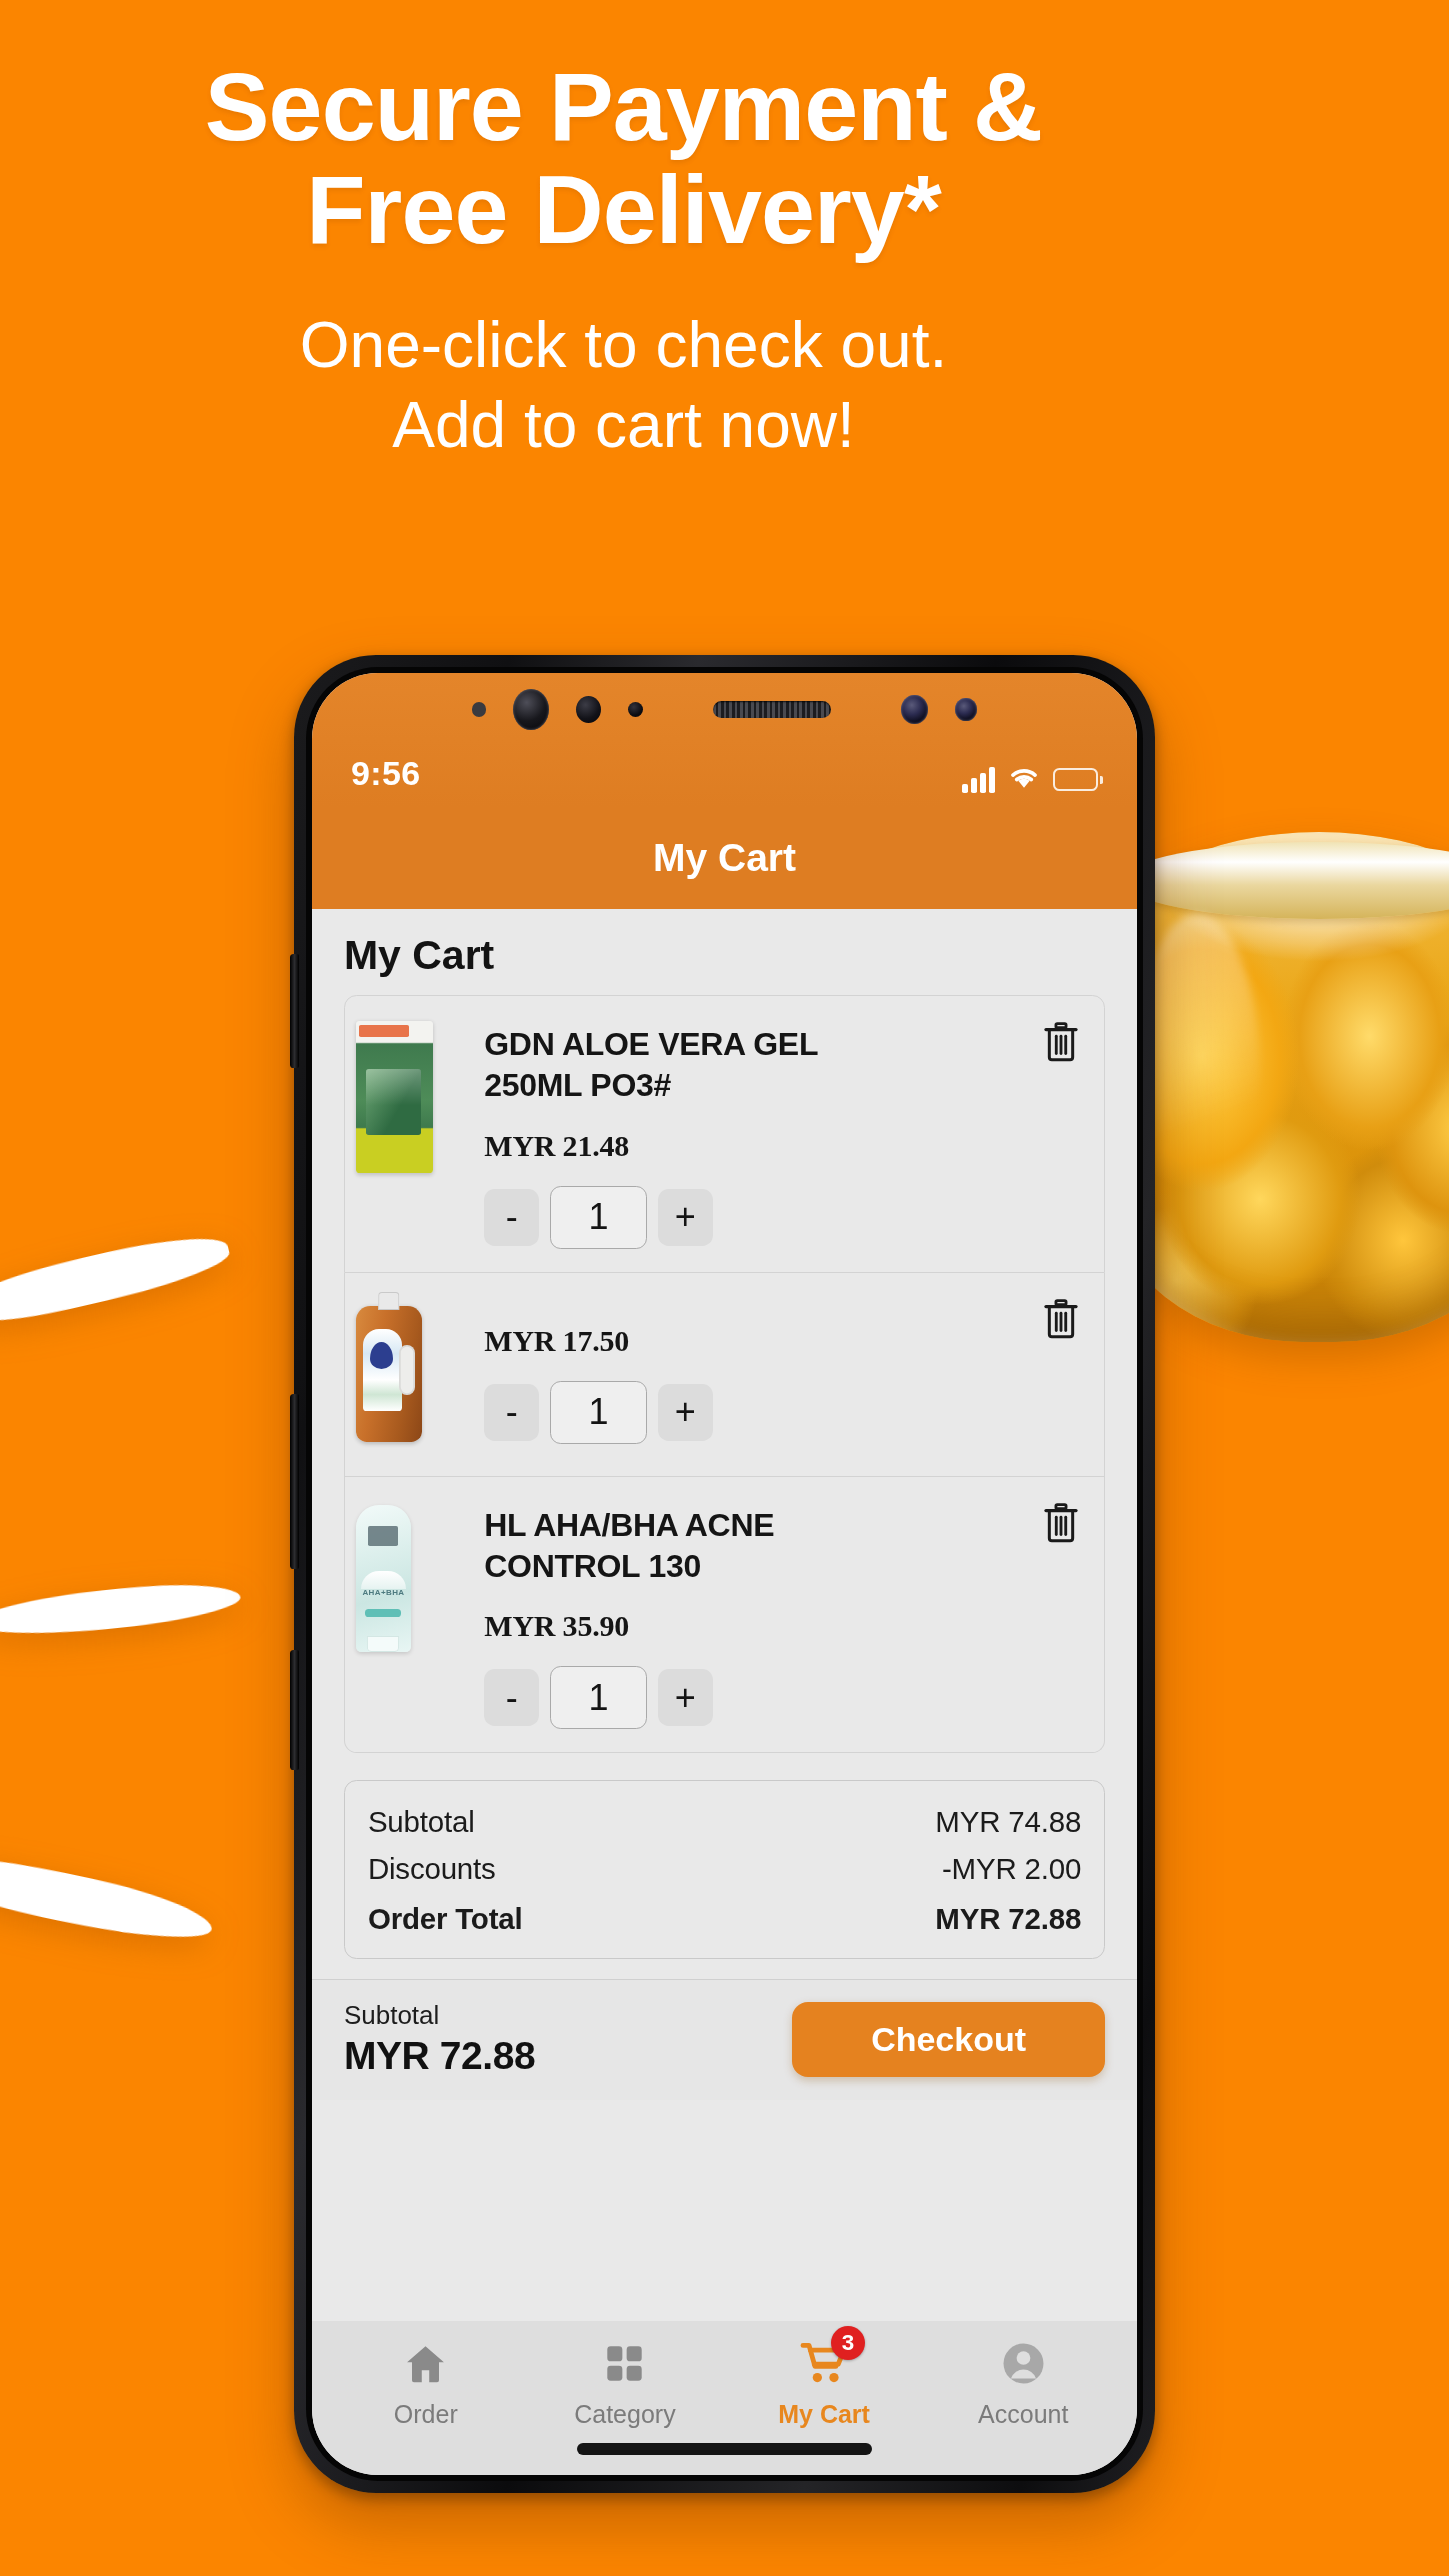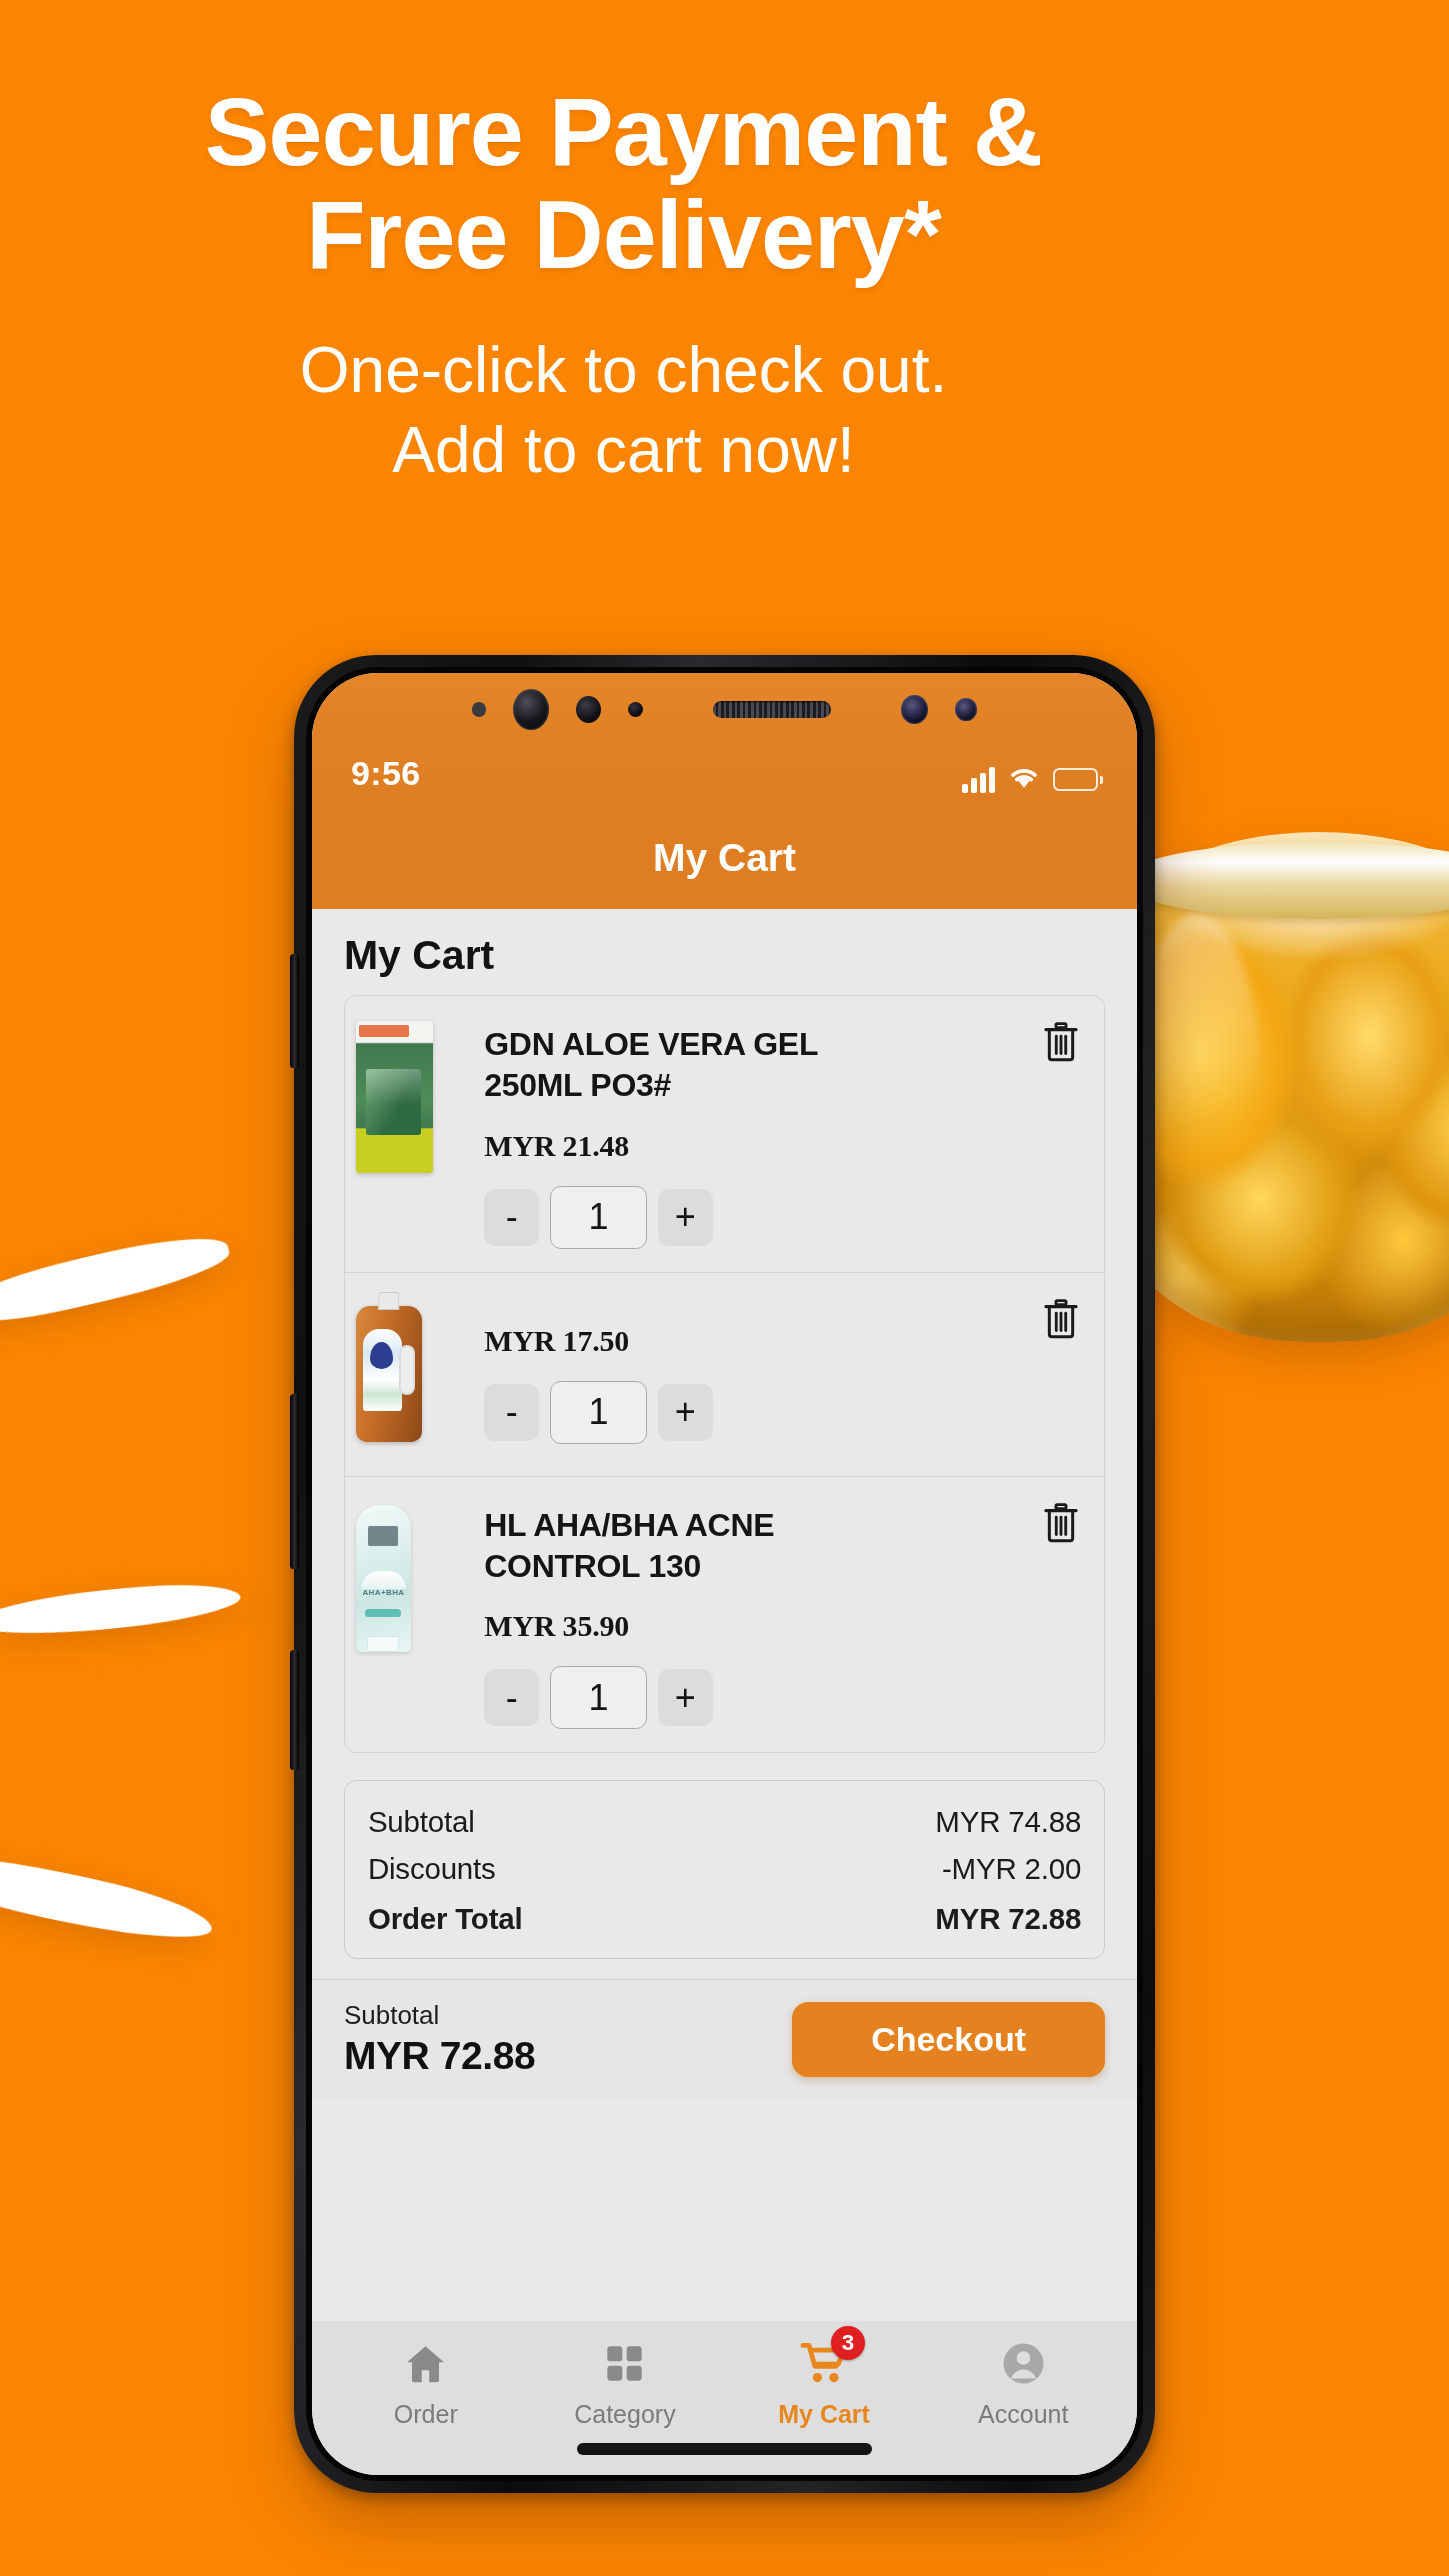--- a/index.html
+++ b/index.html
@@ -77,21 +77,21 @@
     border-radius:50%;
     background:linear-gradient(160deg, rgba(255,255,255,.42), rgba(255,255,255,0) 65%);
     filter:blur(4.5px);
   }
 
   
   #headline-block {
     position:absolute; left:0; top:0;
     width:1247px;
     text-align:center;
-    padding-top:81px;
+    padding-top:56px;
     color:#FFFFFF;
   }
   #headline {
     font-size:97px;
     font-weight:bold;
     line-height:1.06;
     letter-spacing:-0.9px;
     text-shadow:0 2.7px 4.5px rgba(150,70,0,.16);
   }
   #subheadline {

